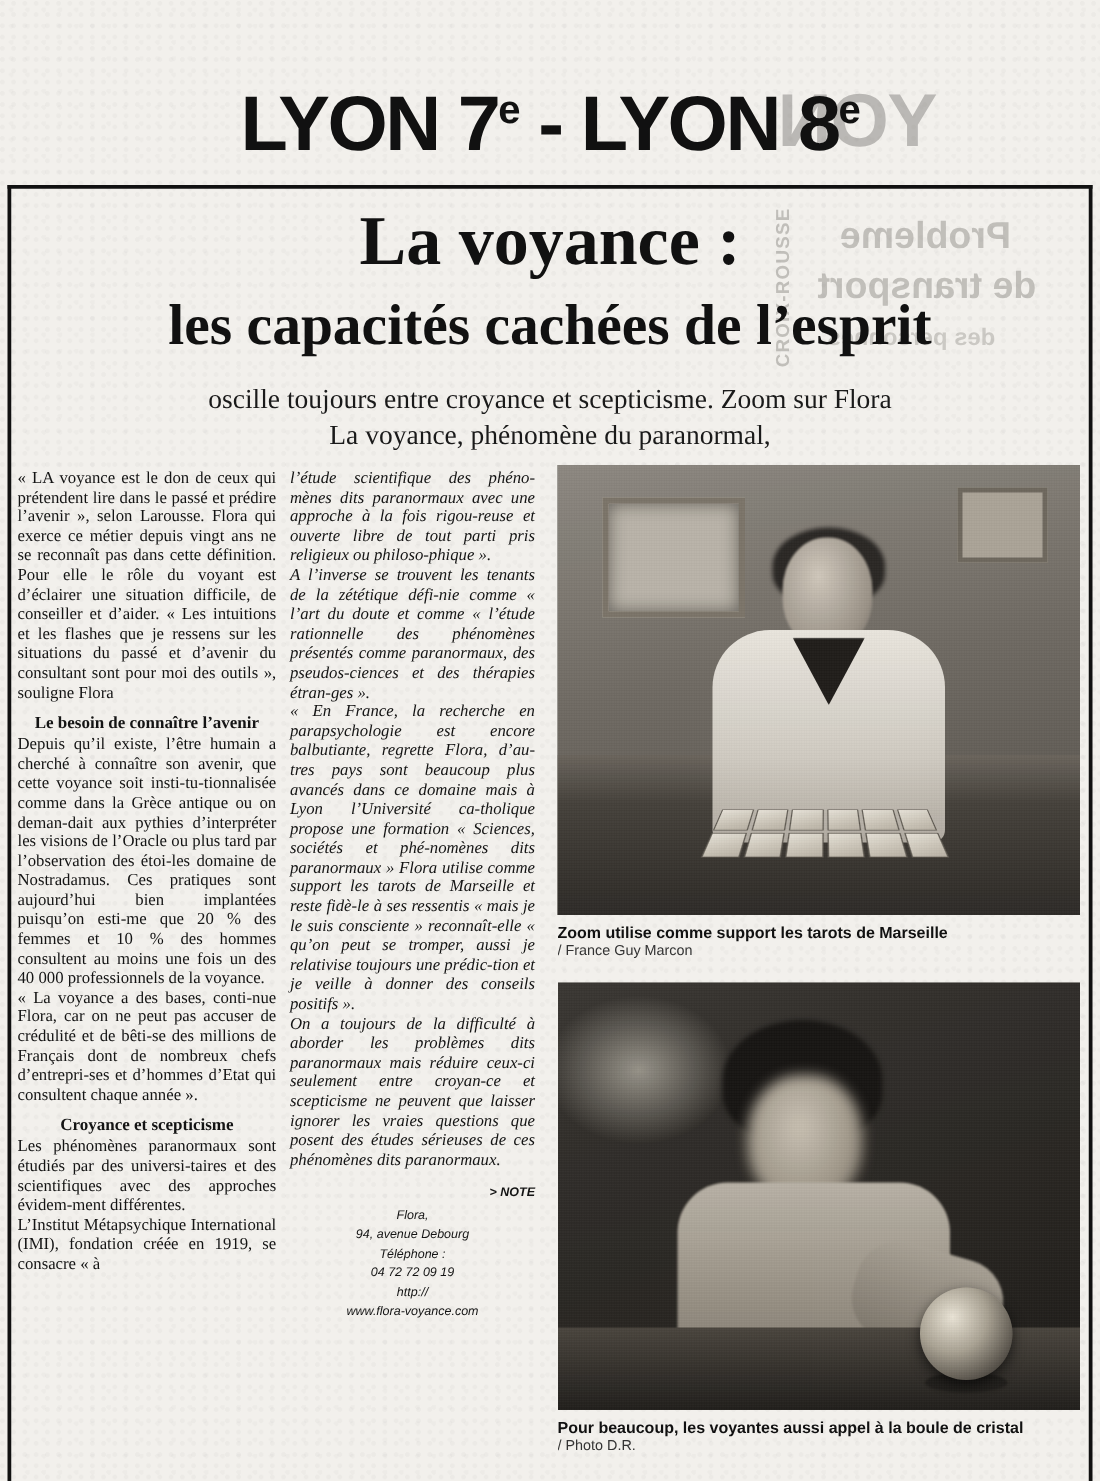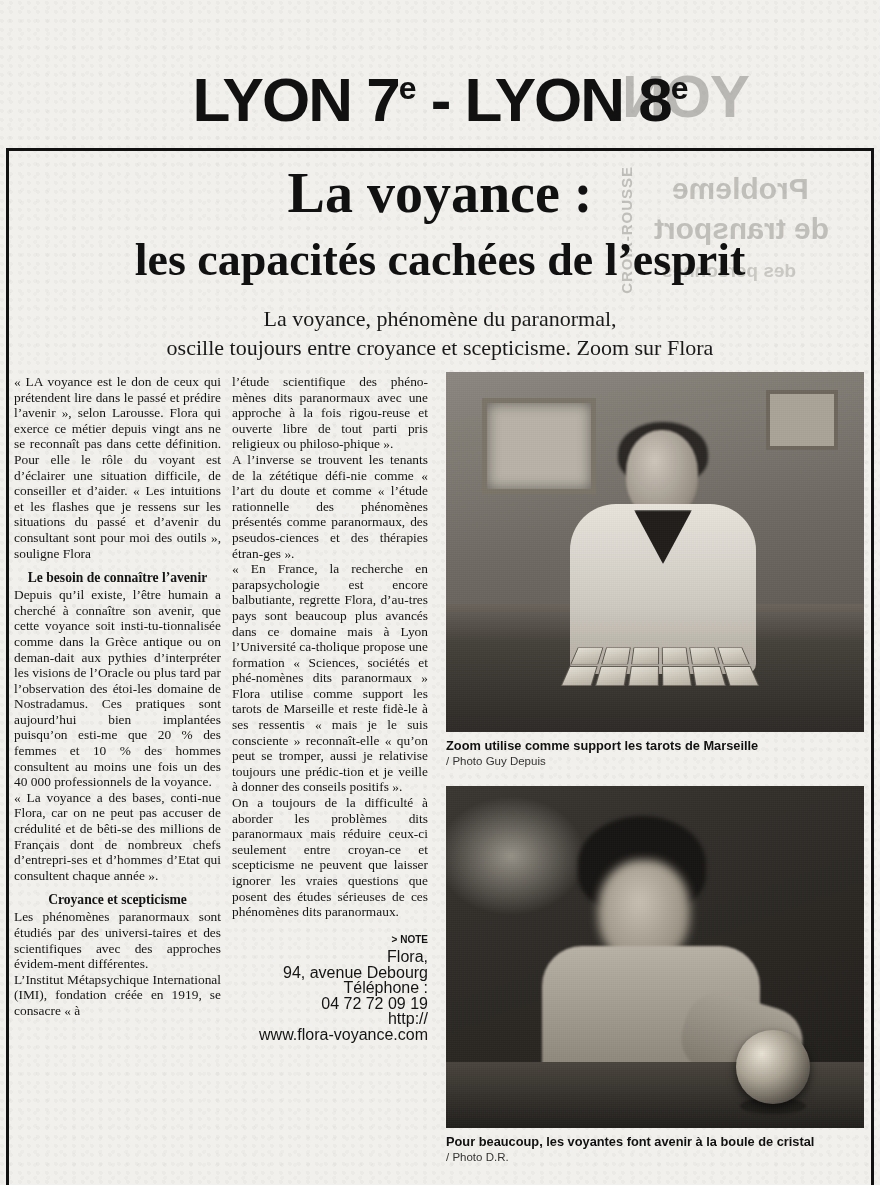--- a/index.html
+++ b/index.html
@@ -163,21 +163,21 @@
     position: absolute;
     top: 374px;
     font-size: 13.4px;
     line-height: 15.6px;
     text-align: justify;
     color: #141414;
   }
   .col p { margin: 0 0 0 0; }
   .col p + p { margin-top: 0px; }
   .col-1 { left: 14px; width: 207px; }
-  .col-2 { left: 232px; width: 196px; }
+  .col-2 { left: 232px; width: 196px; font-style: italic; }
 
   .subhead {
     font-family: "Liberation Serif", serif;
     font-weight: bold;
     font-size: 13.6px;
     line-height: 16px;
     margin-top: 9px;
     margin-bottom: 1px;
     text-align: center;
   }
@@ -193,23 +193,23 @@
   .note-head {
     font-family: "Liberation Sans", sans-serif;
     font-weight: bold;
     font-size: 10px;
     margin-top: 12px;
     margin-bottom: 2px;
     text-align: right;
   }
   .note-body {
     font-family: "Liberation Sans", sans-serif;
-    font-size: 16px;
+    font-size: 10px;
     line-height: 15.5px;
-    text-align: right;
+    text-align: center;
   }
 
   
   .photo {
     position: absolute;
     overflow: hidden;
     background: #5d5a55;
   }
   .photo-1 {
     left: 446px;
@@ -420,22 +420,22 @@
     <div class="ghost-vert">CROIX-ROUSSE</div>
     <div class="ghost-head1">Probleme</div>
     <div class="ghost-head2">de transport</div>
     <div class="ghost-sub">des personnes</div>
   </div>
 
   <div class="headline-wrap">
     <div class="headline1">La voyance :</div>
     <div class="headline2">les capacités cachées de l’esprit</div>
     <div class="standfirst">
+      <div>oscille toujours entre croyance et scepticisme. Zoom sur Flora</div>
       <div>La voyance, phénomène du paranormal,</div>
-      <div>oscille toujours entre croyance et scepticisme. Zoom sur Flora</div>
     </div>
   </div>
 
   <div class="col col-1">
     <p class="dropcap-para">« LA voyance est le don de ceux qui prétendent lire dans le passé et prédire l’avenir », selon Larousse. Flora qui exerce ce métier depuis vingt ans ne se reconnaît pas dans cette définition. Pour elle le rôle du voyant est d’éclairer une situation difficile, de conseiller et d’aider. « Les intuitions et les flashes que je ressens sur les situations du passé et d’avenir du consultant sont pour moi des outils », souligne Flora</p>
     <div class="subhead">Le besoin de connaître l’avenir</div>
     <p>Depuis qu’il existe, l’être humain a cherché à connaître son avenir, que cette voyance soit insti-tu-tionnalisée comme dans la Grèce antique ou on deman-dait aux pythies d’interpréter les visions de l’Oracle ou plus tard par l’observation des étoi-les domaine de Nostradamus. Ces pratiques sont aujourd’hui bien implantées puisqu’on esti-me que 20 % des femmes et 10 % des hommes consultent au moins une fois un des 40 000 professionnels de la voyance.</p>
     <p>« La voyance a des bases, conti-nue Flora, car on ne peut pas accuser de crédulité et de bêti-se des millions de Français dont de nombreux chefs d’entrepri-ses et d’hommes d’Etat qui consultent chaque année ».</p>
     <div class="subhead">Croyance et scepticisme</div>
     <p>Les phénomènes paranormaux sont étudiés par des universi-taires et des scientifiques avec des approches évidem-ment différentes.</p>
@@ -481,34 +481,34 @@
         <div></div>
         <div></div>
         <div></div>
         <div></div>
     </div>
     <div class="grain"></div>
   </div>
 
   <div class="caption caption-1">
     <div class="caption-main">Zoom utilise comme support les tarots de Marseille</div>
-    <div class="caption-credit">/ Photo Guy Depuis</div>
+    <div class="caption-credit">/ France Guy Marcon</div>
   </div>
 
   <div class="photo photo-2">
     <div class="p2-bg"></div>
     <div class="p2-light"></div>
     <div class="p2-hair"></div>
     <div class="p2-face"></div>
     <div class="p2-body"></div>
     <div class="p2-arm"></div>
     <div class="p2-table"></div>
     <div class="p2-ballbase"></div>
     <div class="p2-ball"></div>
     <div class="grain"></div>
   </div>
 
   <div class="caption caption-2">
-    <div class="caption-main">Pour beaucoup, les voyantes font avenir à la boule de cristal</div>
+    <div class="caption-main">Pour beaucoup, les voyantes aussi appel à la boule de cristal</div>
     <div class="caption-credit">/ Photo D.R.</div>
   </div>
 
 </div>
 
 </body></html>

